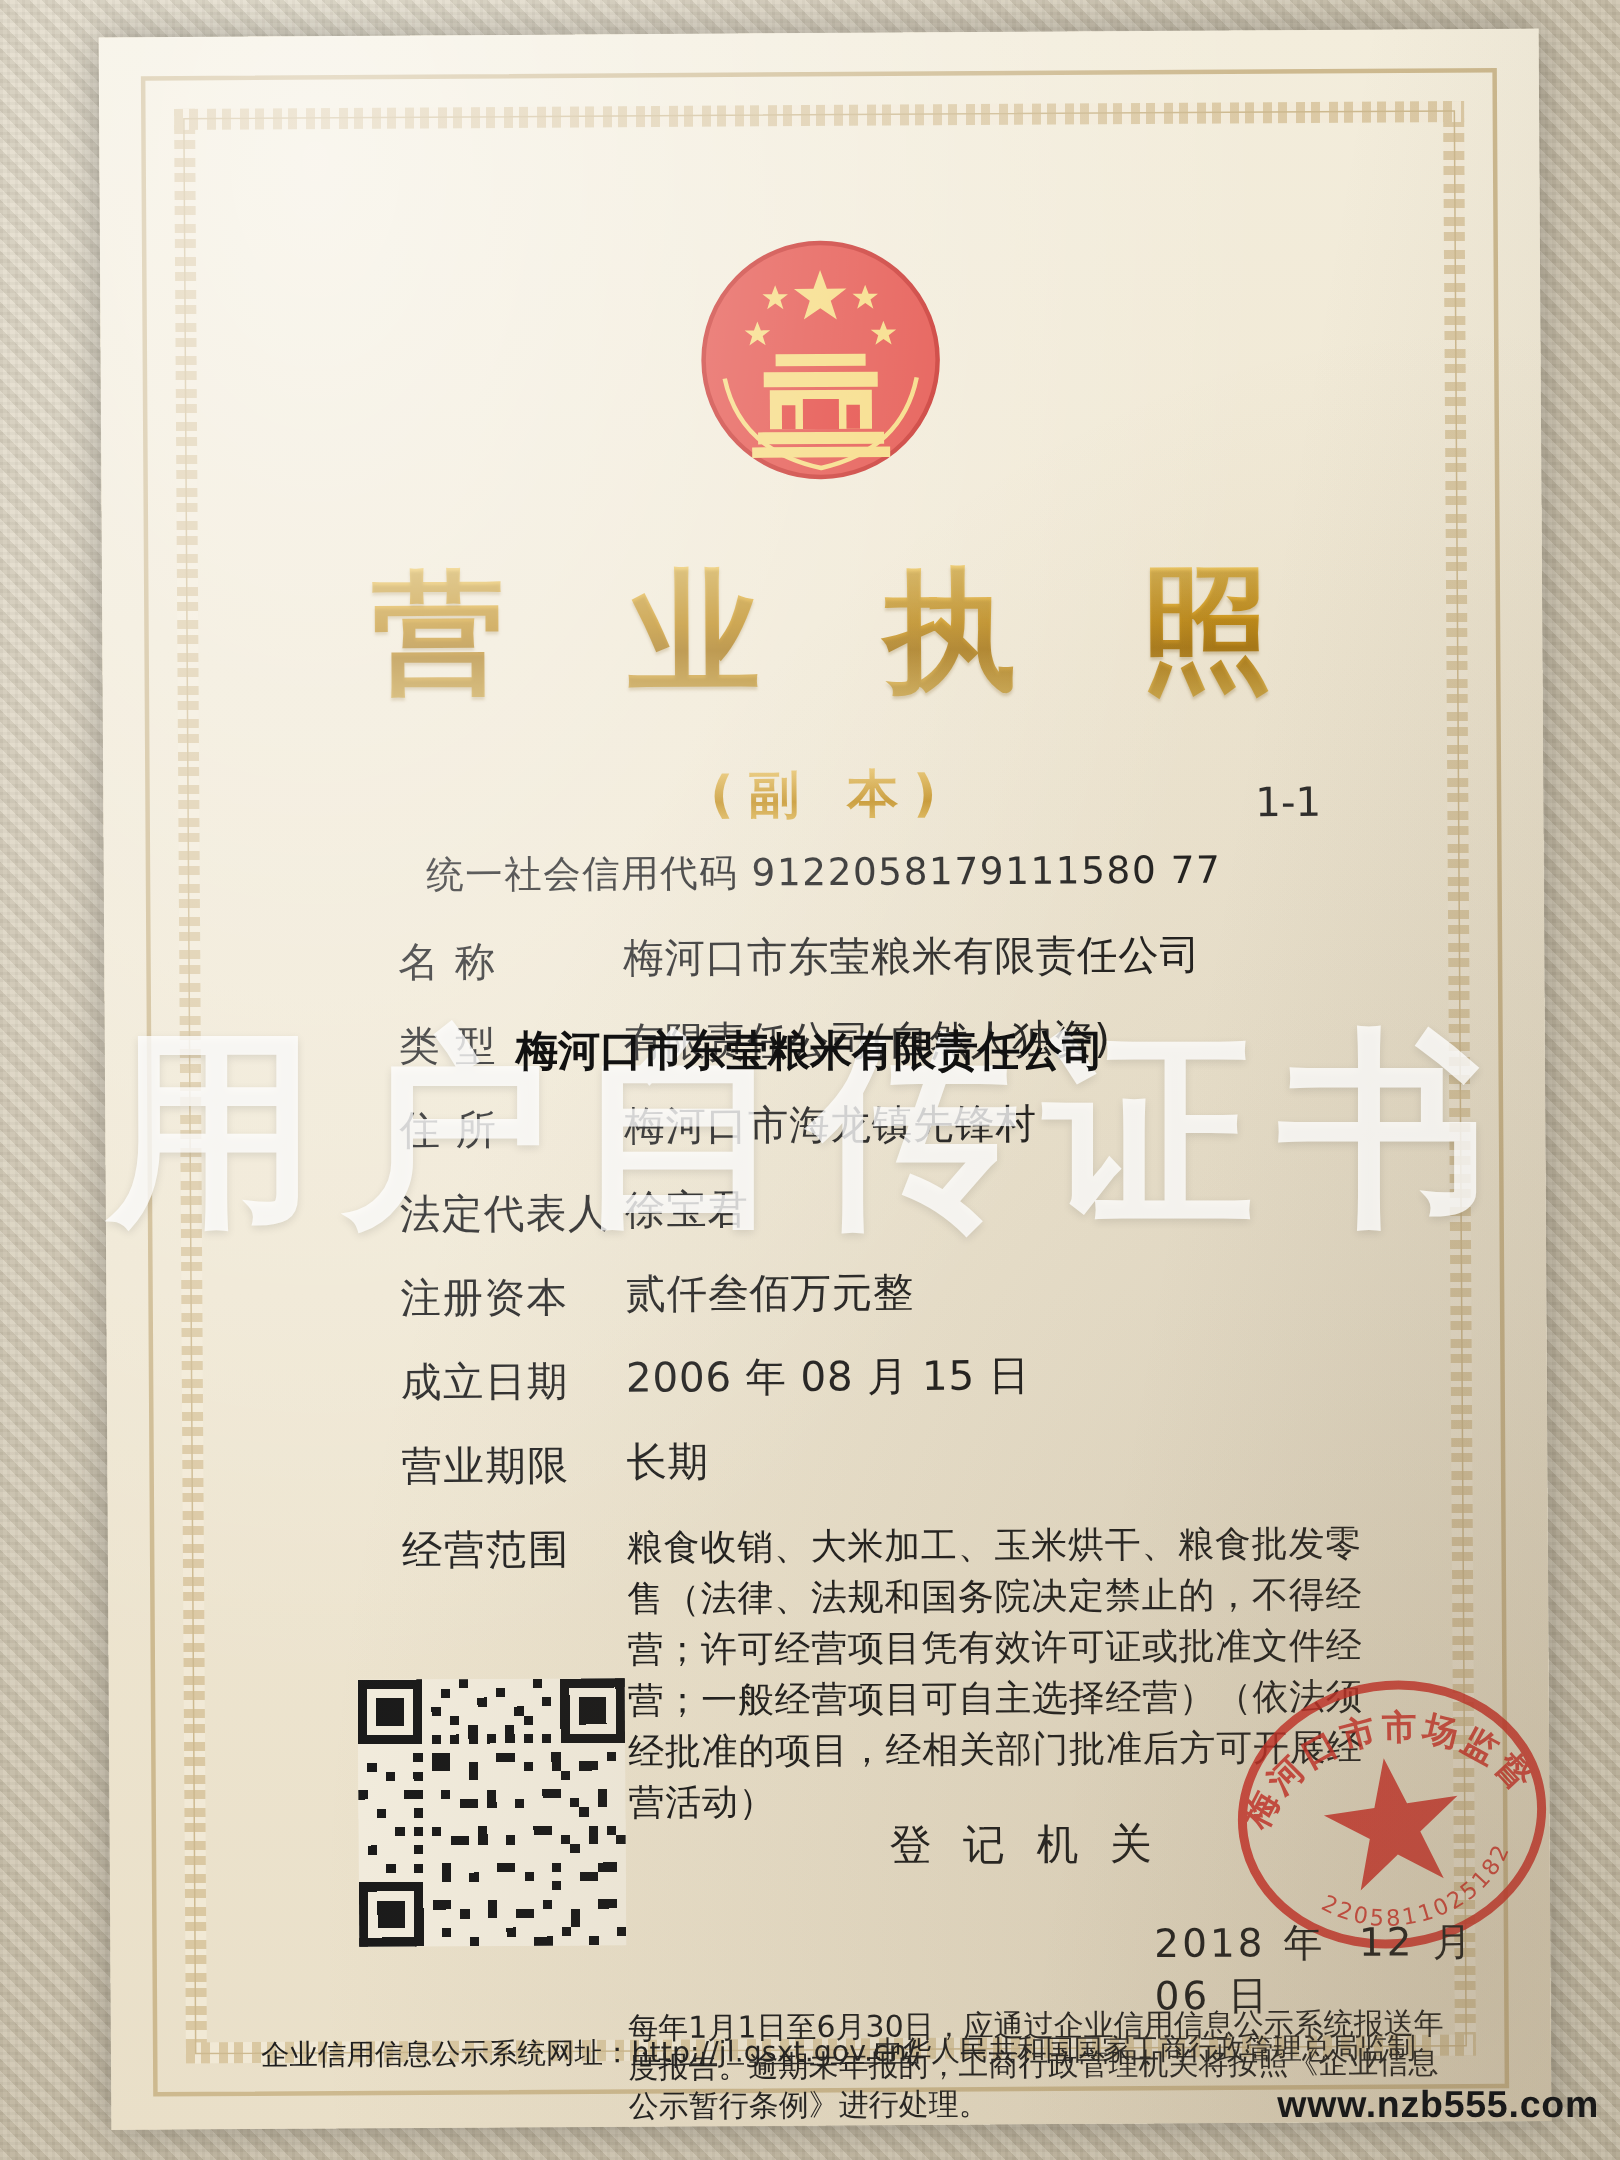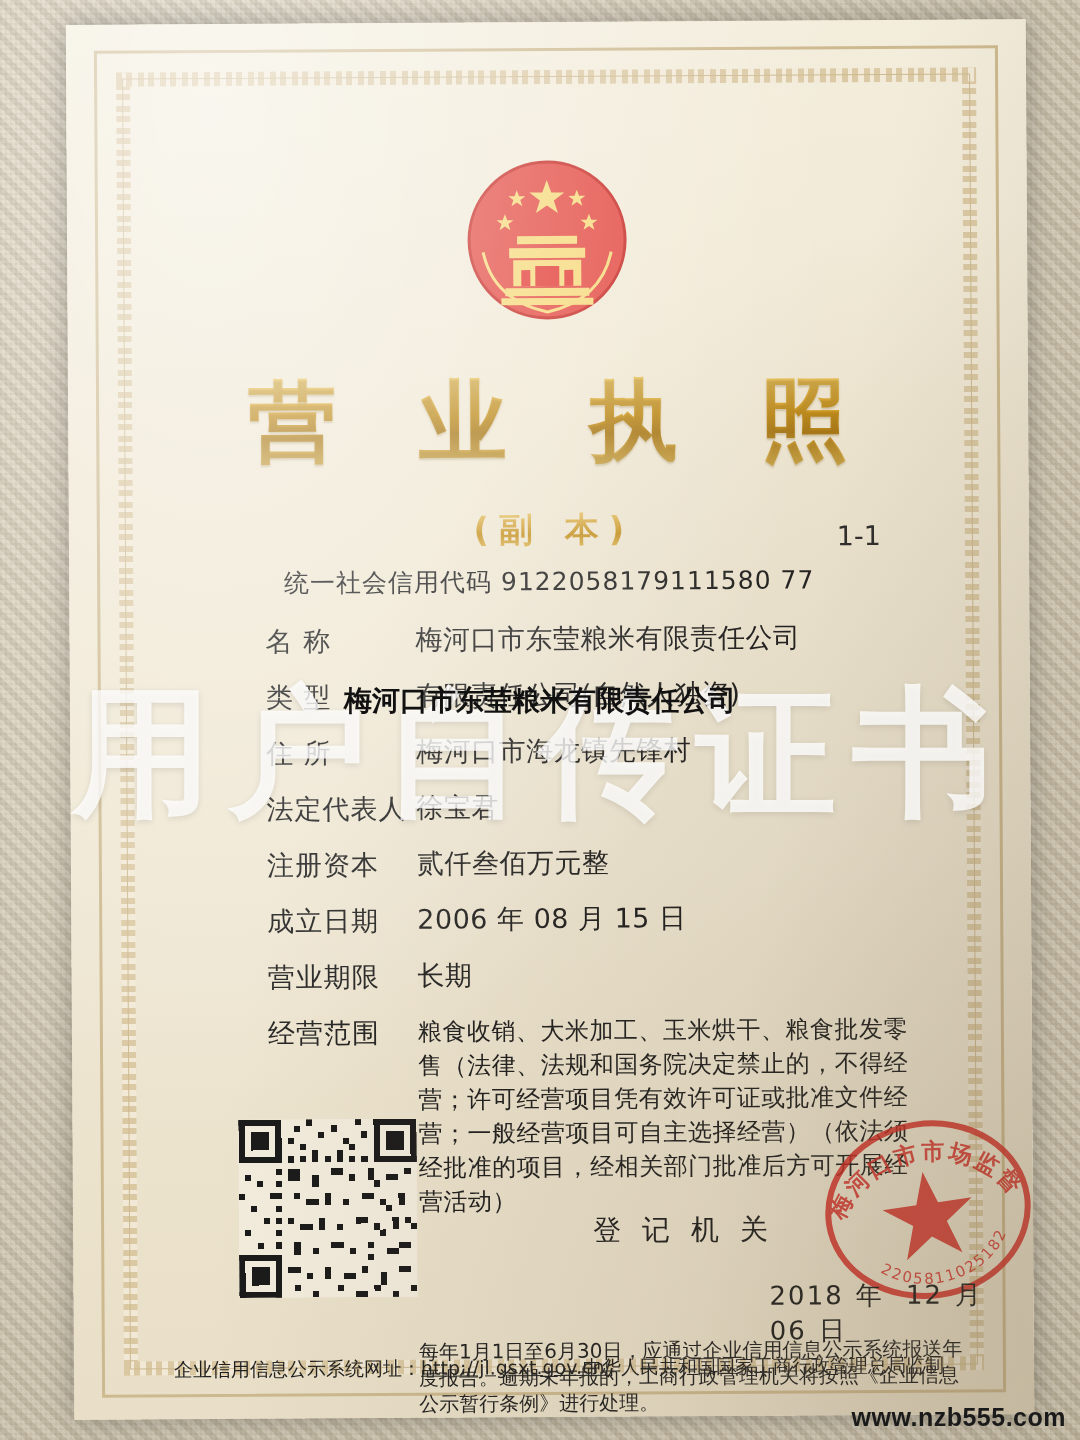--- a/index.html
+++ b/index.html
@@ -285,21 +285,21 @@
     text-align: center;
     font-family: "DejaVu Sans", sans-serif;
     font-size: 28px;
     font-weight: bold;
     color: #111;
     pointer-events: none;
   }
   .site-mark {
     position: absolute;
     right: 14px;
-    bottom: 8px;
+    bottom: 22px;
     font-family: "Liberation Sans", sans-serif;
     font-size: 25px;
     font-weight: bold;
     color: #1a1a1a;
     letter-spacing: .5px;
   }
 </style>
 </head>
 <body>
 

